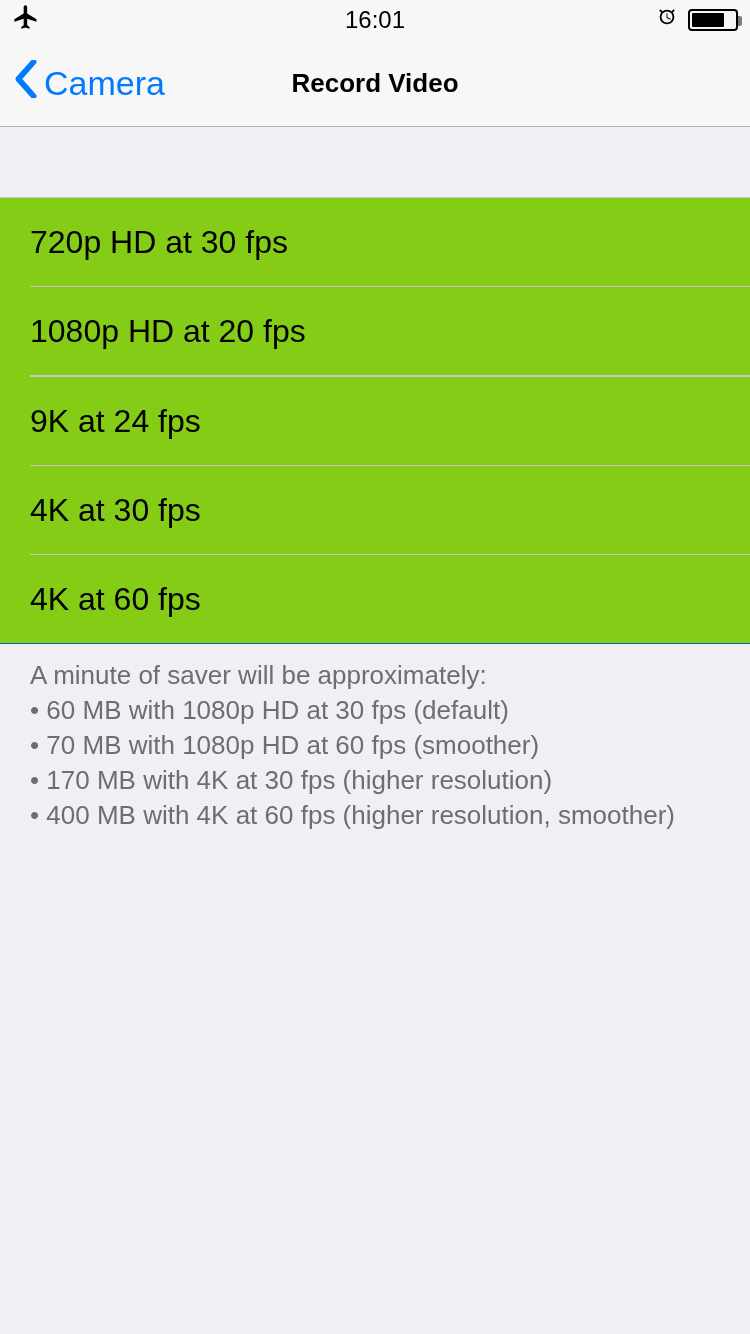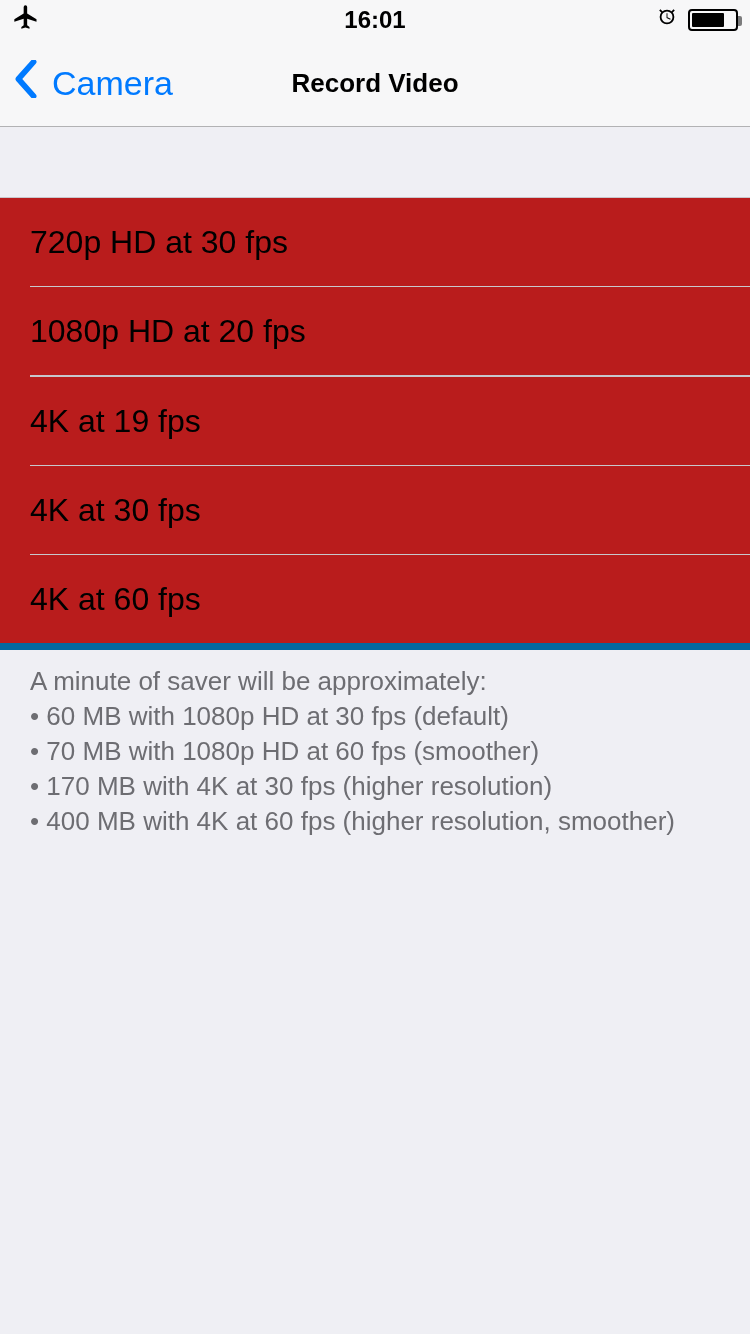--- a/index.html
+++ b/index.html
@@ -11,52 +11,52 @@
       -webkit-font-smoothing: antialiased;
     }
     .status-bar {
       height: 40px;
       background: #f7f7f8;
       display: flex;
       align-items: center;
       justify-content: space-between;
       padding: 12px 12px;
       font-size: 24px;
-      font-weight: 700;
+      font-weight: 400;
     }
     .status-left, .status-right { display: flex; align-items: center; gap: 10px; }
     .status-center { position: absolute; left: 50%; transform: translateX(-50%); }
     .nav-bar {
       height: 87px;
       background: #f7f7f8;
       border-bottom: 1px solid #b2b2b4;
       display: flex;
       align-items: center;
       position: relative;
     }
     .back {
       display: flex;
       align-items: center;
       color: #007aff;
       font-size: 34px;
       padding-left: 14px;
-      gap: 14px;
+      gap: 6px;
     }
     .nav-title {
       position: absolute;
       left: 50%;
       transform: translateX(-50%);
       font-size: 26px;
       font-weight: 600;
     }
     .group-spacer { height: 70px; }
     .list {
-      background: #b91c1c;
+      background: #84cc16;
       border-top: 1px solid #c8c7cc;
-      border-bottom: 7px solid #0369a1;
+      border-bottom: 1px solid #0369a1;
     }
     .row {
       display: flex;
       align-items: center;
       justify-content: space-between;
       min-height: 88px;
       padding: 0 30px;
       font-size: 32px;
     }
     .sep {
@@ -131,21 +131,21 @@
 
   </div>
   <div class="sep"></div>
   <div class="row">
     <span>1080p HD at 20 fps</span>
 
   </div>
   <div class="sep"></div>
   <div class="sep"></div>
   <div class="row">
-    <span>4K at 19 fps</span>
+    <span>9K at 24 fps</span>
 
   </div>
   <div class="sep"></div>
   <div class="row">
     <span>4K at 30 fps</span>
 
   </div>
   <div class="sep"></div>
   <div class="row">
     <span>4K at 60 fps</span>

